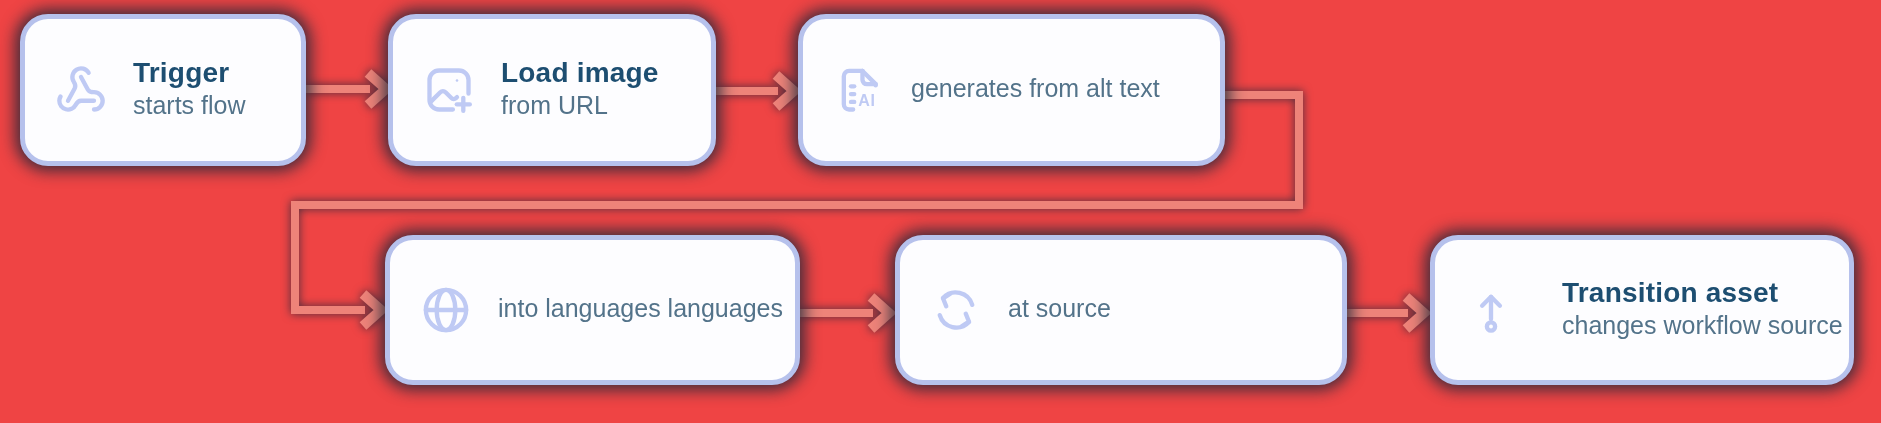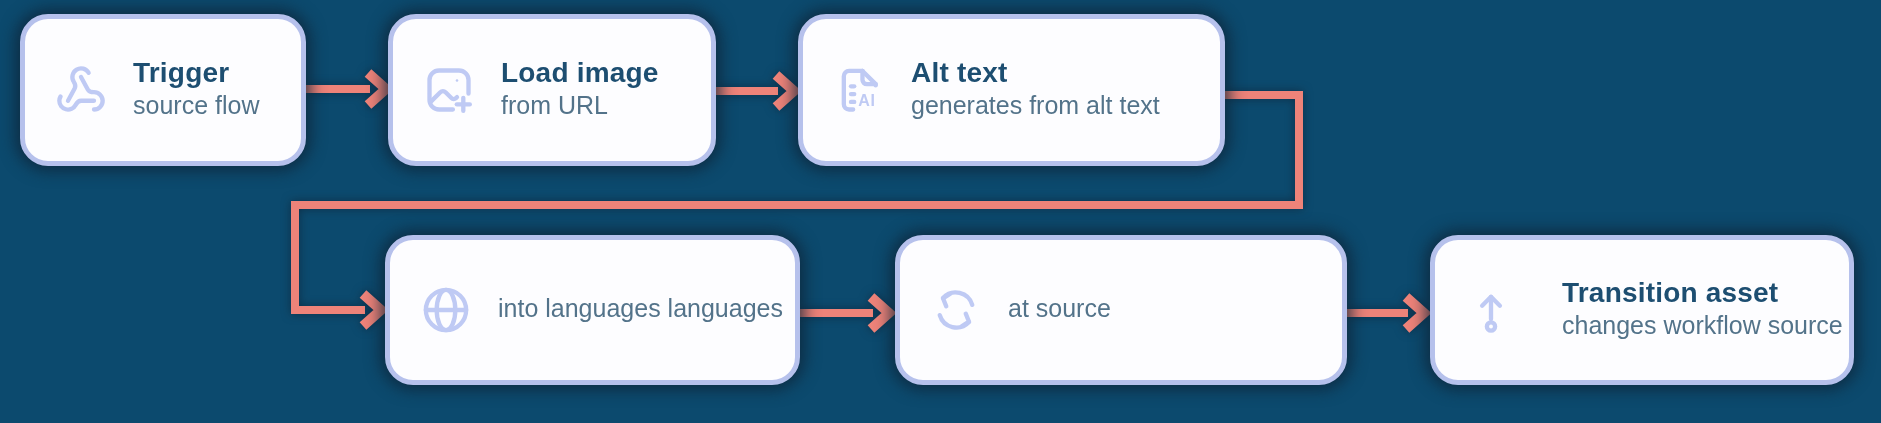--- a/index.html
+++ b/index.html
@@ -5,21 +5,21 @@
   html, body {
     margin: 0;
     padding: 0;
     background: #ffffff;
     font-family: "Liberation Sans", sans-serif;
   }
   .canvas {
     position: relative;
     width: 1881px;
     height: 423px;
-    background: #0c4a6e;
+    background: #ef4444;
     overflow: hidden;
   }
   .connectors {
     position: absolute;
     left: 0; top: 0;
     width: 1881px; height: 423px;
     filter: drop-shadow(0 0 5px rgba(14, 37, 57, 0.75));
   }
   .connectors .shaft {
     fill: none;
@@ -118,21 +118,21 @@
   <div class="node" style="left:20px; top:14px; width:286px; height:152px;">
     <span class="icon">
       <svg viewBox="0 0 24 24" fill="none" stroke="currentColor" stroke-width="2" stroke-linecap="round" stroke-linejoin="round">
         <path d="M18 16.98h-5.99c-1.1 0-1.95.94-2.48 1.9A4 4 0 0 1 2 17c.01-.7.2-1.4.57-2"></path>
         <path d="m6 17 3.13-5.78c.53-.97.1-2.18-.5-3.1a4 4 0 1 1 6.89-4.06"></path>
         <path d="m12 6 3.13 5.73C15.66 12.7 16.9 13 18 13a4 4 0 0 1 0 8"></path>
       </svg>
     </span>
     <span class="txt">
       <span class="title">Trigger</span>
-      <span class="subtitle">source flow</span>
+      <span class="subtitle">starts flow</span>
     </span>
   </div>
 
   <div class="node" style="left:388px; top:14px; width:328px; height:152px;">
     <span class="icon">
       <svg viewBox="0 0 24 24" fill="none" stroke="currentColor" stroke-width="2" stroke-linecap="round" stroke-linejoin="round">
         <path d="M13.8 21H7.4A4.4 4.4 0 0 1 3 16.6V7.4A4.4 4.4 0 0 1 7.4 3h9.2A4.4 4.4 0 0 1 21 7.4v6.2"></path>
         <circle cx="15.7" cy="7.6" r="0.6" fill="currentColor" stroke="none"></circle>
         <path d="M3.4 17.6 8 13a1.7 1.7 0 0 1 2.4 0l2.7 2.7a1.5 1.5 0 0 0 2.1.05l.5-.45"></path>
         <path d="M18.6 15.6v6"></path>
@@ -151,21 +151,20 @@
         <path d="M13.6 3.2H7.4A2.4 2.4 0 0 0 5 5.6v13a2.4 2.4 0 0 0 2.4 2.4h1.9"></path>
         <path d="M13.6 3.2v4.1a2 2 0 0 0 2 2h4.1"></path>
         <path d="M13.6 3.2 19.7 9.3v.6"></path>
         <path d="M8.3 10.3h1.5"></path>
         <path d="M8.3 13.9h1.5"></path>
         <path d="M8.3 17.5h1.5"></path>
         <text class="ai-label" x="11.6" y="19.6" fill="currentColor" stroke="none">AI</text>
       </svg>
     </span>
     <span class="txt">
-      <span class="title">Alt text</span>
       <span class="subtitle">generates from alt text</span>
     </span>
   </div>
 
   <div class="node" style="left:385px; top:235px; width:415px; height:150px;">
     <span class="icon">
       <svg viewBox="0 0 24 24" fill="none" stroke="currentColor" stroke-width="2" stroke-linecap="round" stroke-linejoin="round">
         <circle cx="12" cy="12" r="9.3"></circle>
         <path d="M2.7 12h18.6"></path>
         <ellipse cx="12" cy="12" rx="4.3" ry="9.3"></ellipse>

